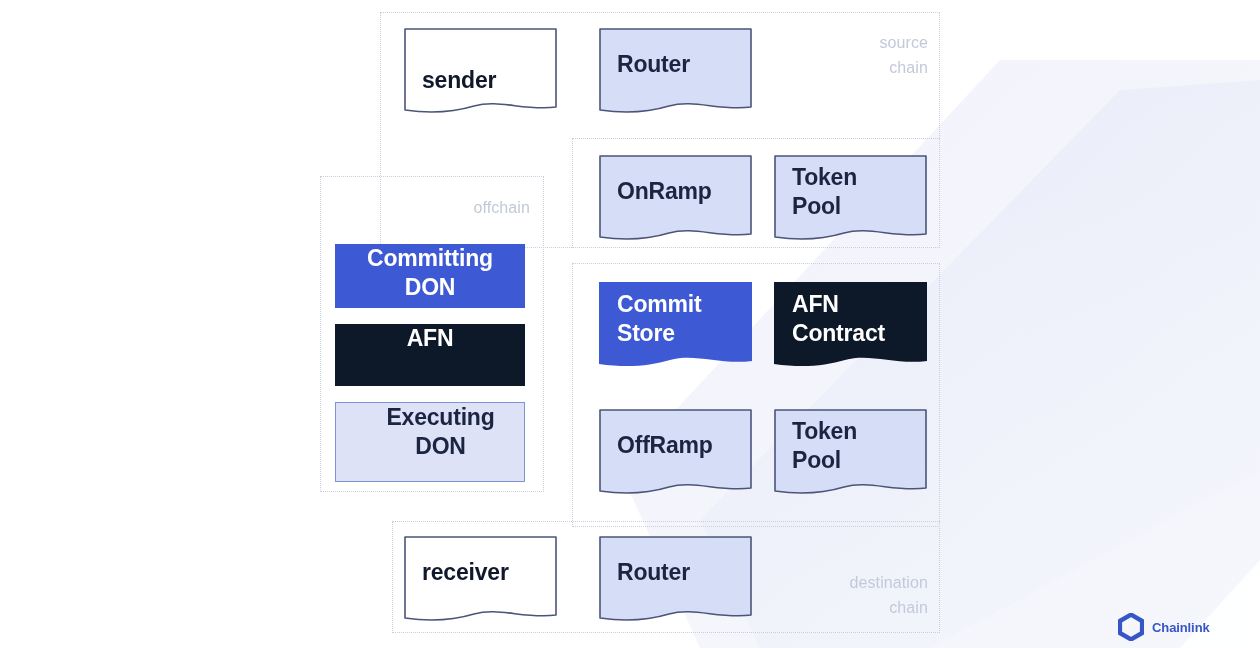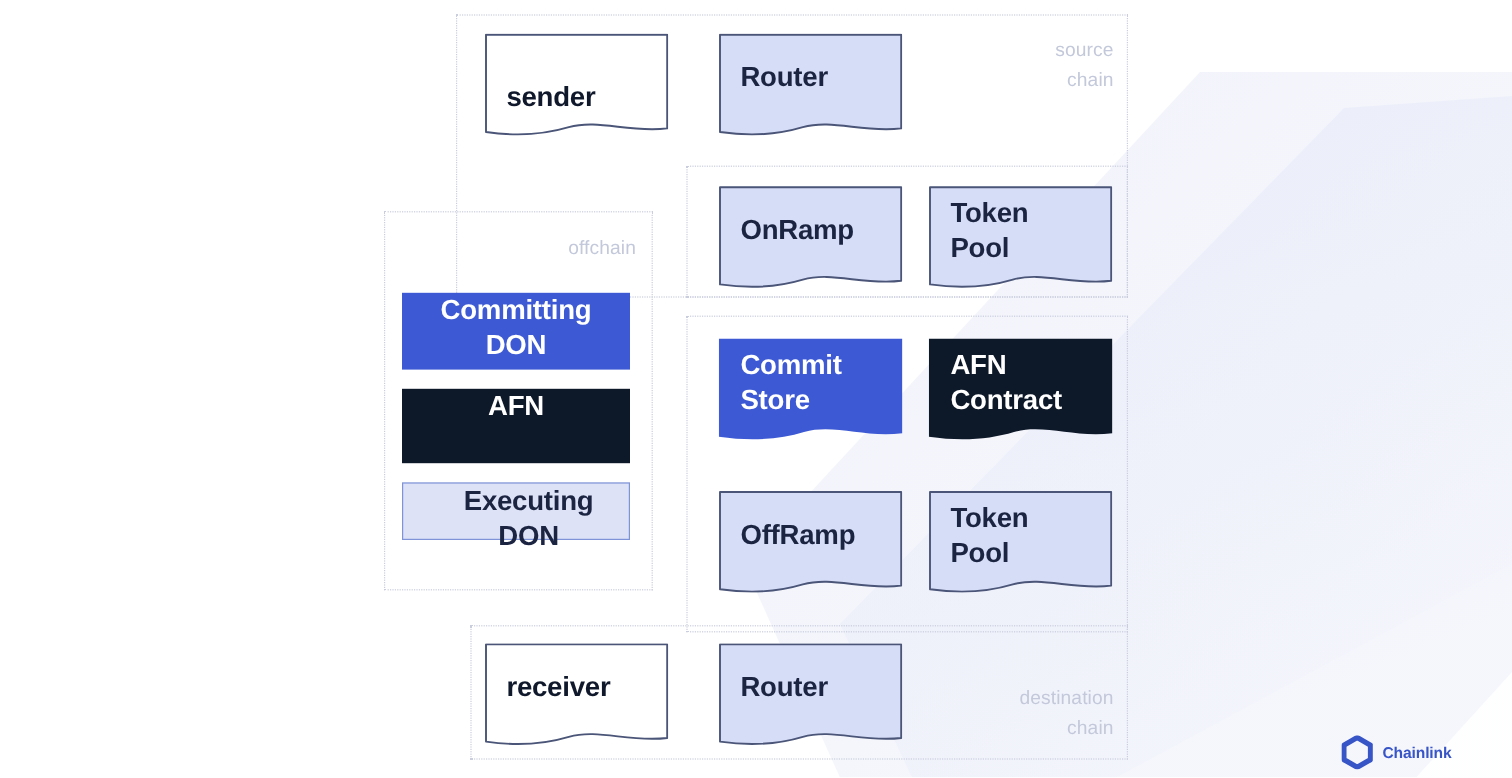--- a/index.html
+++ b/index.html
@@ -212,21 +212,21 @@
 
   <div class="flatnode" style="left:335px; top:244px; width:190px; height:64px; background:#3d5ad4;">
     <div class="node-label" style="color:#ffffff;">Committing
 DON</div>
   </div>
 
   <div class="flatnode" style="left:335px; top:324px; width:190px; height:62px; background:#0d1829;">
     <div class="node-label" style="color:#ffffff;">AFN</div>
   </div>
 
-  <div class="flatnode" style="left:335px; top:402px; width:190px; height:48px; background:#dde2f7; border:1.4px solid #7f93d8;padding-left:21px;">
+  <div class="flatnode" style="left:335px; top:402px; width:190px; height:80px; background:#dde2f7; border:1.4px solid #7f93d8;padding-left:21px;">
     <div class="node-label" style="color:#1b2440;">Executing
 DON</div>
   </div>
 
   <div id="chainlink-logo">
     <svg width="26" height="28" viewBox="0 0 26 28">
       <path d="M13 1.6 L24.1 8 L24.1 20 L13 26.4 L1.9 20 L1.9 8 Z" fill="none" stroke="#3855c7" stroke-width="4.4" stroke-linejoin="round"></path>
     </svg>
     <span class="wordmark">Chainlink</span>
   </div>

